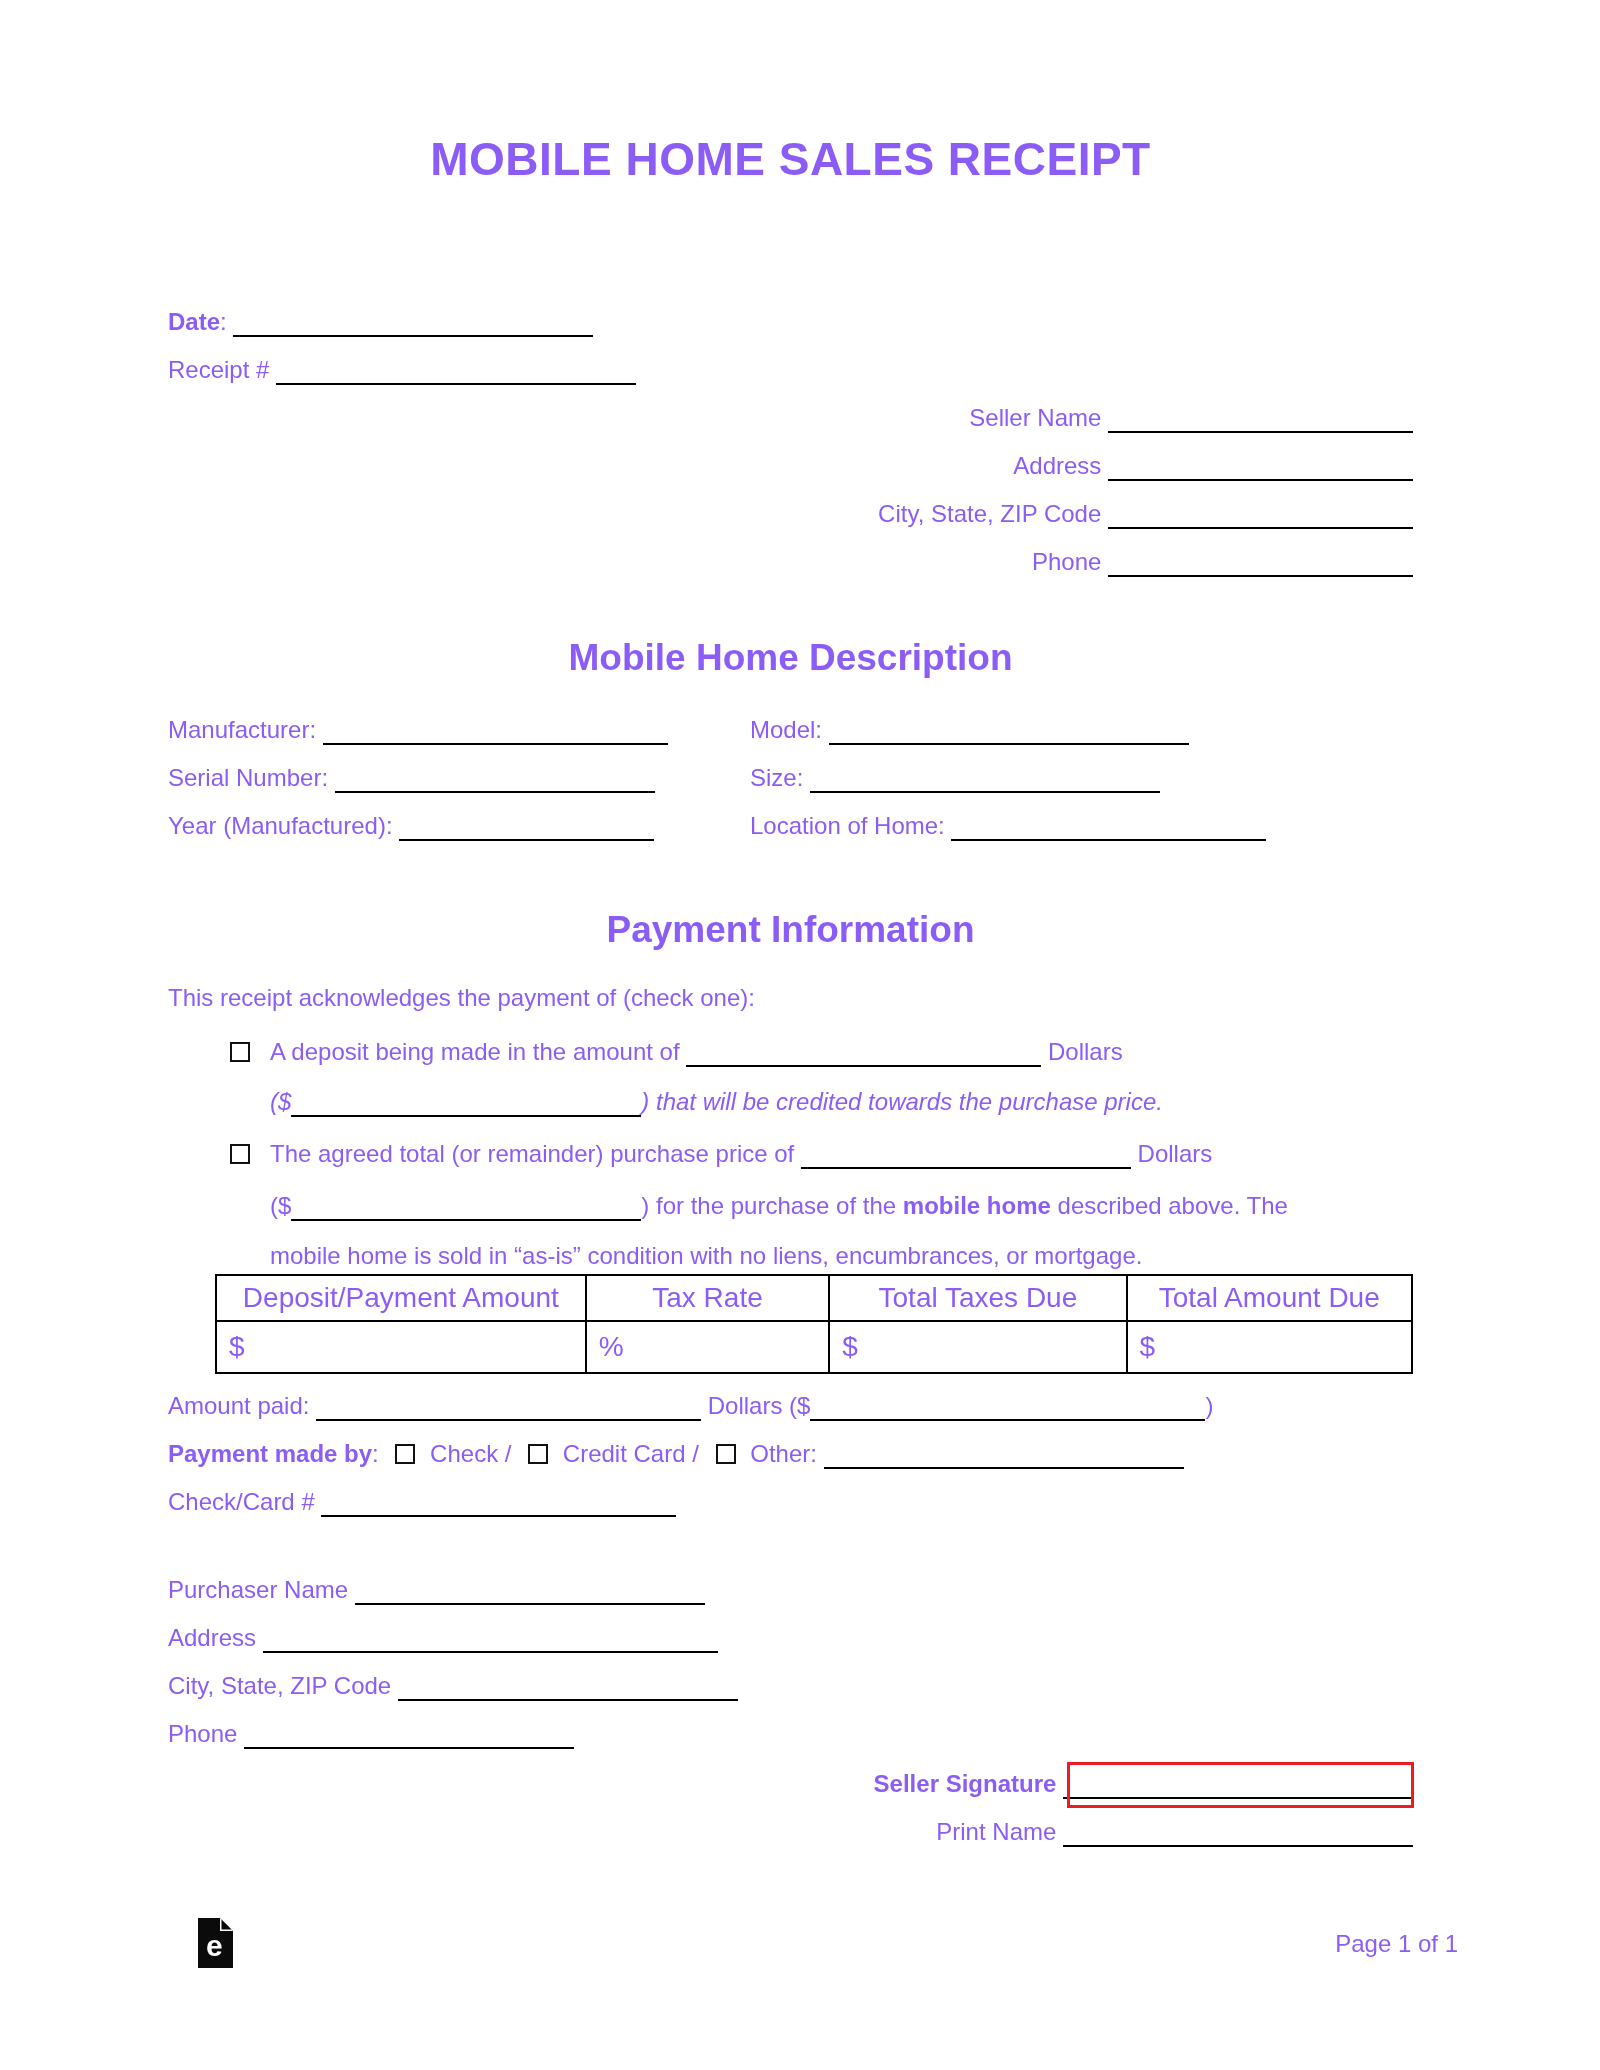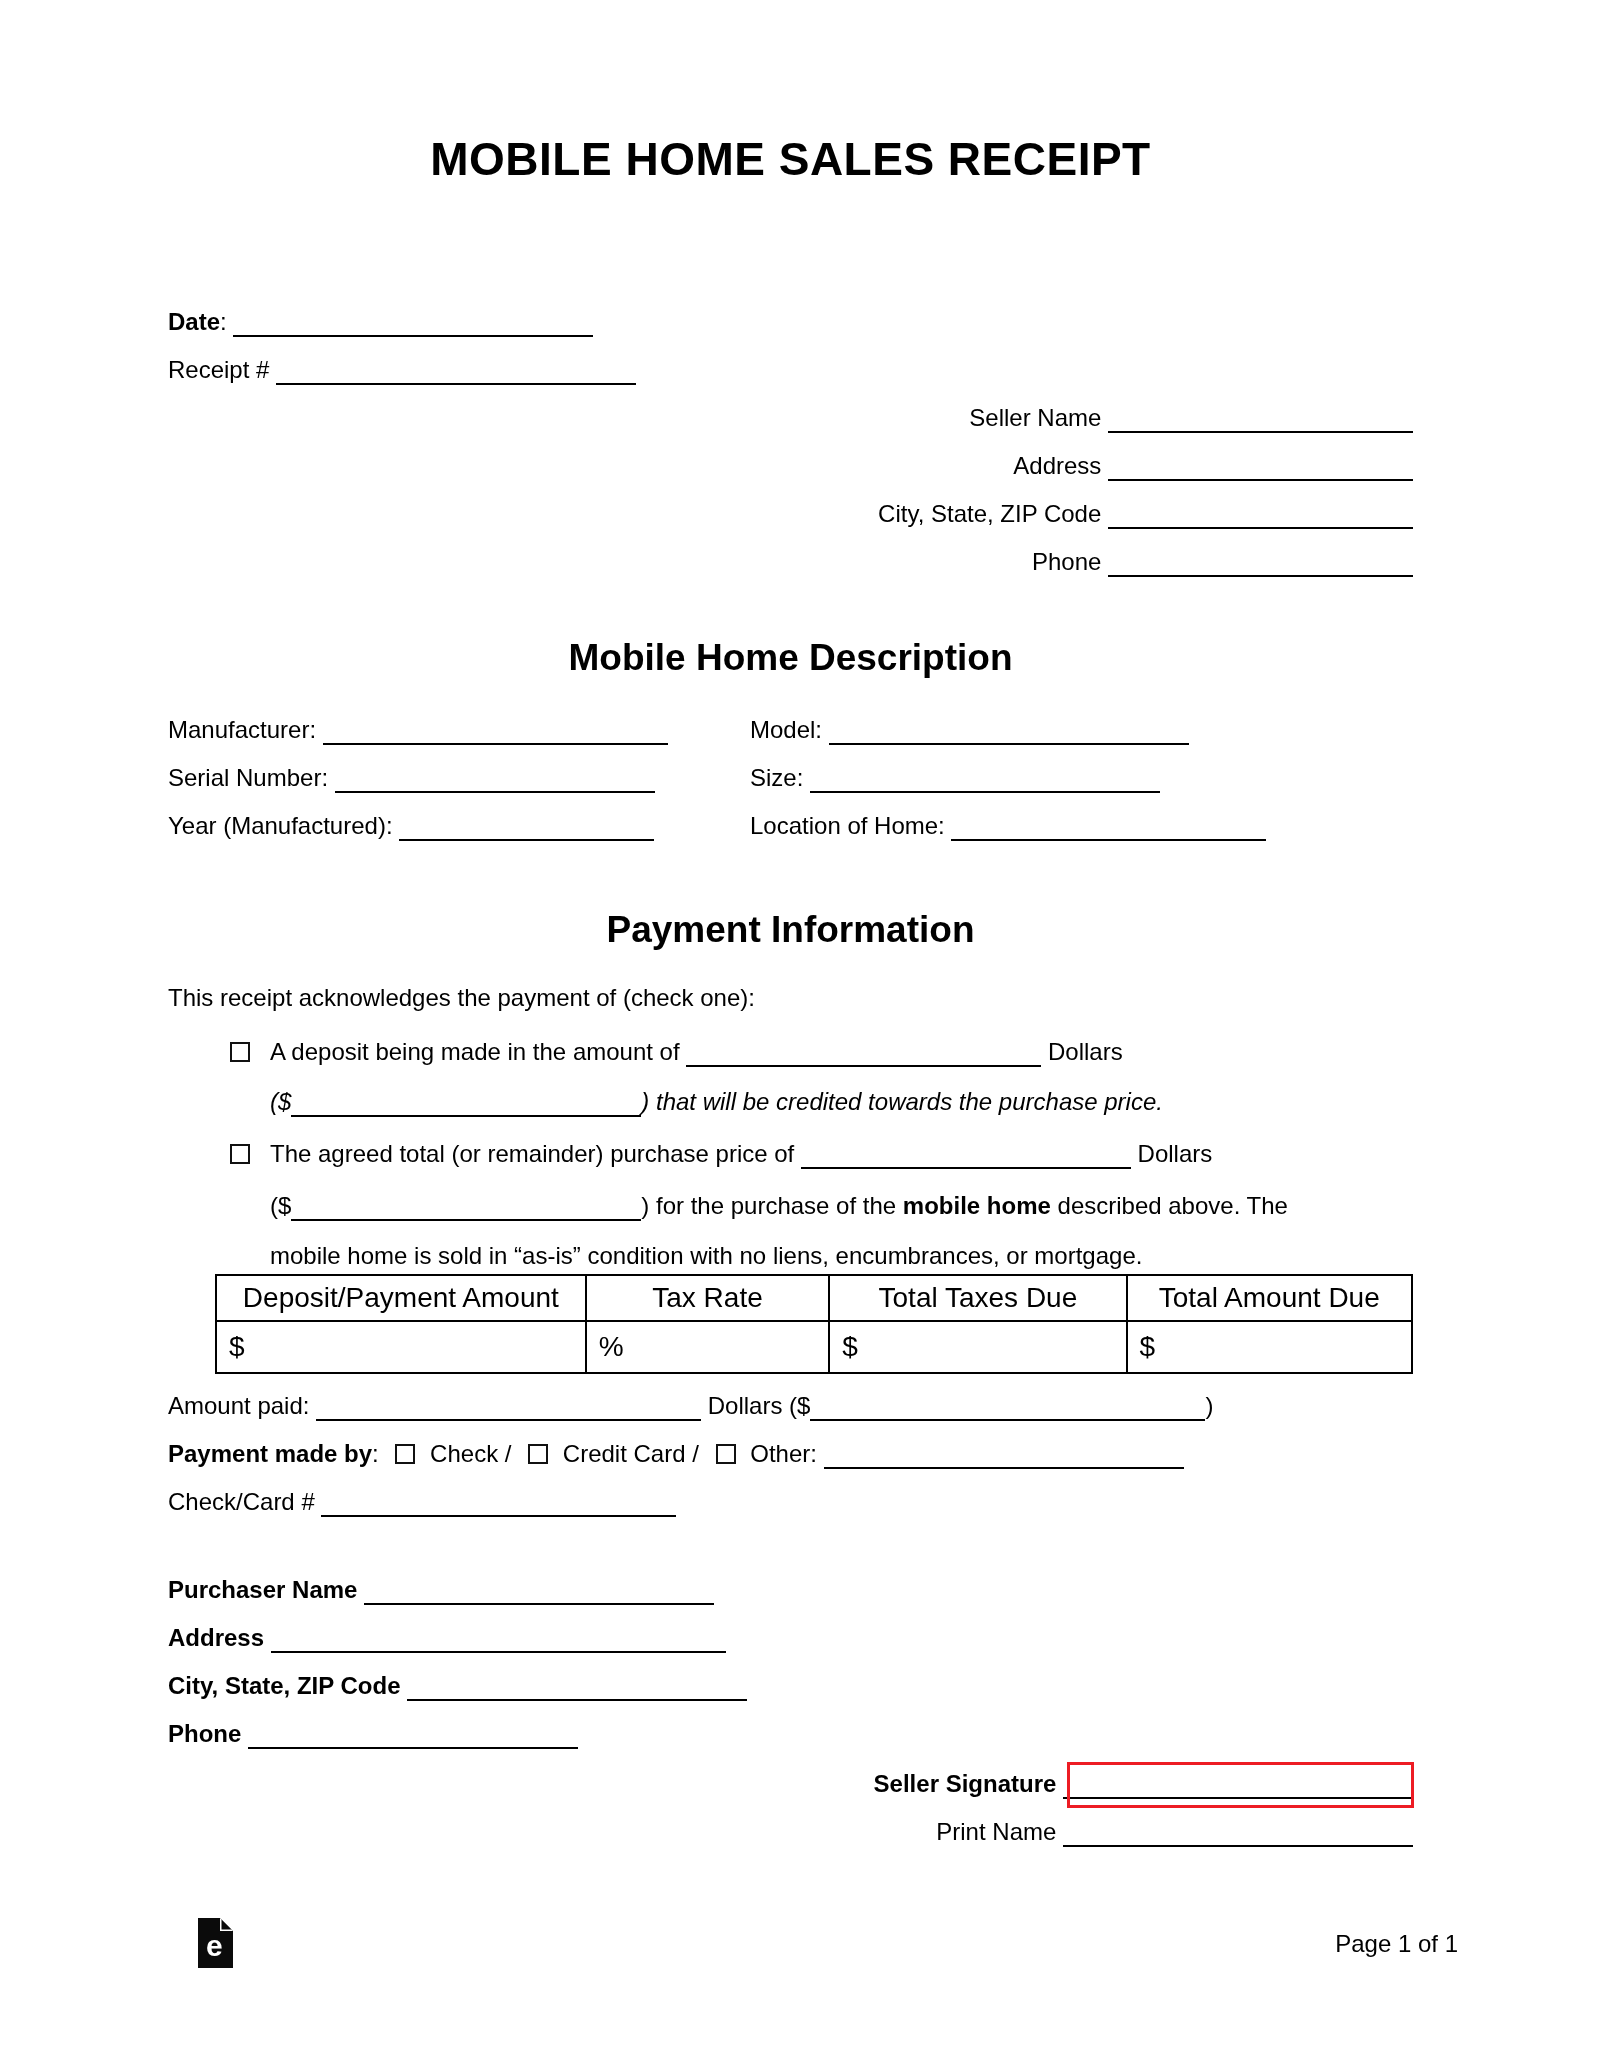--- a/index.html
+++ b/index.html
@@ -1,21 +1,21 @@
 <!DOCTYPE html>
 <html><head>
 <meta charset="utf-8">
 <style>
   html,body { margin:0; padding:0; background:#ffffff; }
   .page {
     position:relative;
     width:1600px; height:2070px;
     margin:0 auto;
     background:#ffffff;
-    color:#000000;
+    color:#8b5cf6;
     font-family:"Liberation Sans", sans-serif;
     font-size:24px;
     box-sizing:border-box;
     padding:132px 187px 0 168px;
     overflow:hidden;
   }
   .doc-title {
     margin:0;
     font-size:46px;
     font-weight:bold;
@@ -89,21 +89,21 @@
   .m-heading1  { margin-top:50px; }
   .m-descgrid  { margin-top:26px; }
   .m-heading2  { margin-top:58px; }
   .m-intro     { margin-top:22px; }
   .m-cb1       { margin-top:6px; }
   .m-cb1b      { margin-top:2px;font-style:italic; }
   .m-cb2       { margin-top:4px; }
   .m-cb2b      { margin-top:4px; }
   .m-cb2c      { margin-top:2px; }
   .m-amount    { margin-top:8px; }
-  .m-purchaser { margin-top:40px;font-weight:bold; }
+  .m-purchaser { margin-top:40px; }
   .m-sig       { margin-top:2px; }
 </style>
 </head>
 <body>
 
 <div class="page">
 
   <h1 class="doc-title">MOBILE HOME SALES RECEIPT</h1>
 
   <div class="row m-date">

